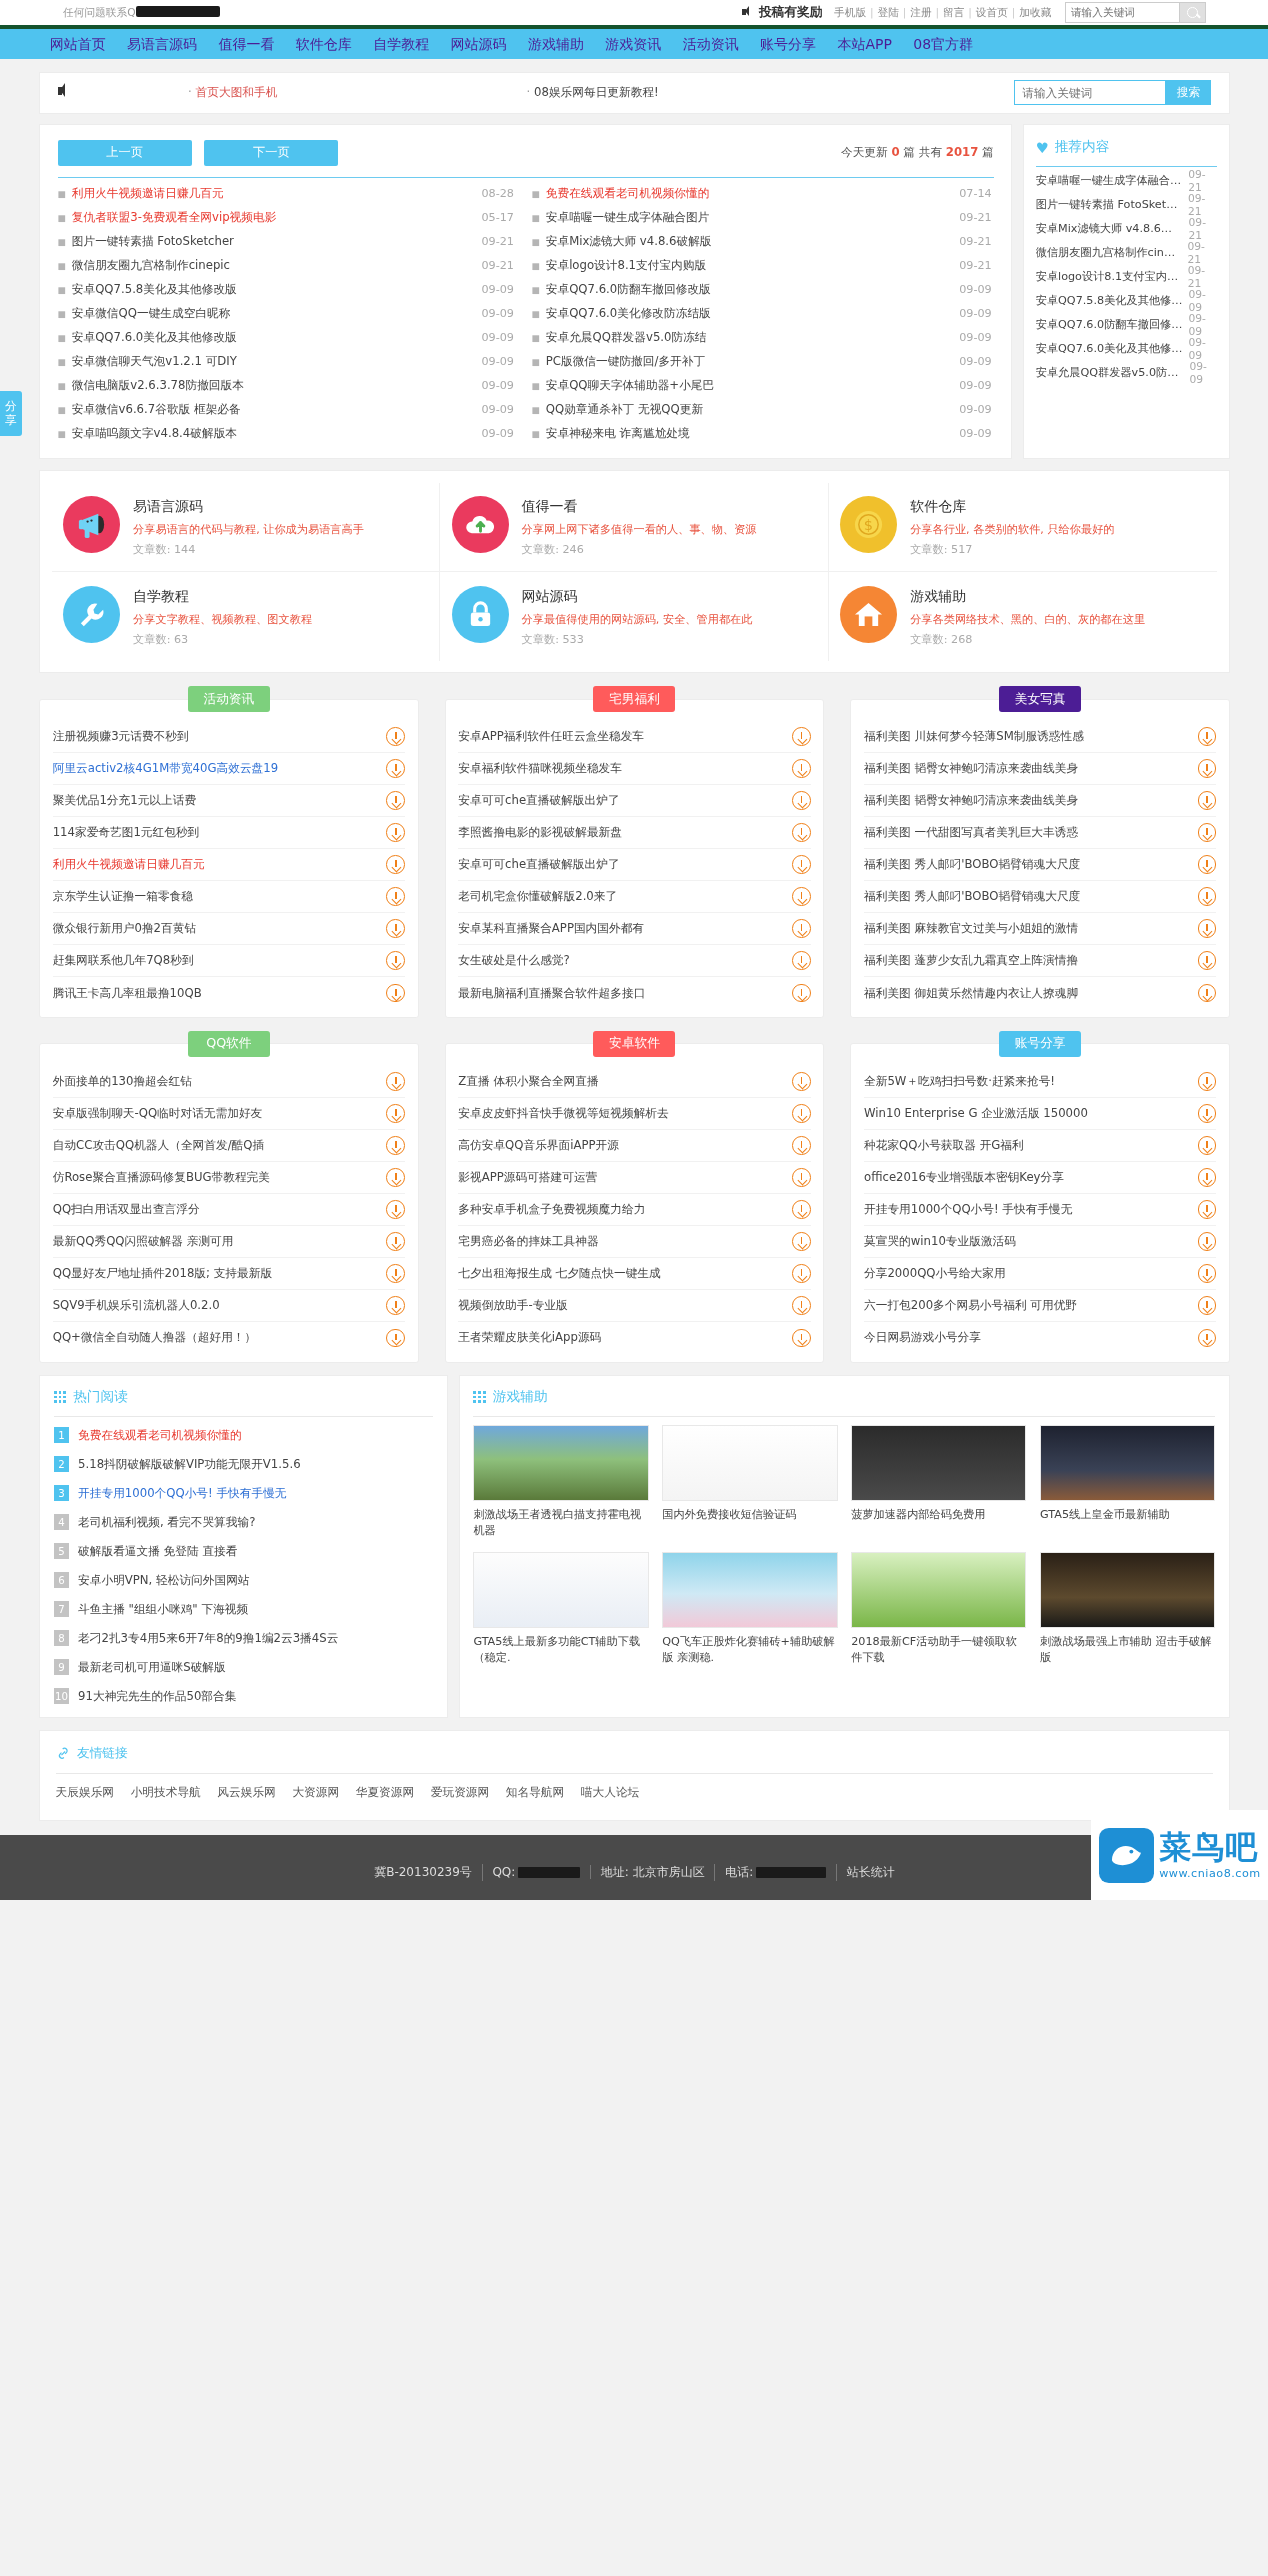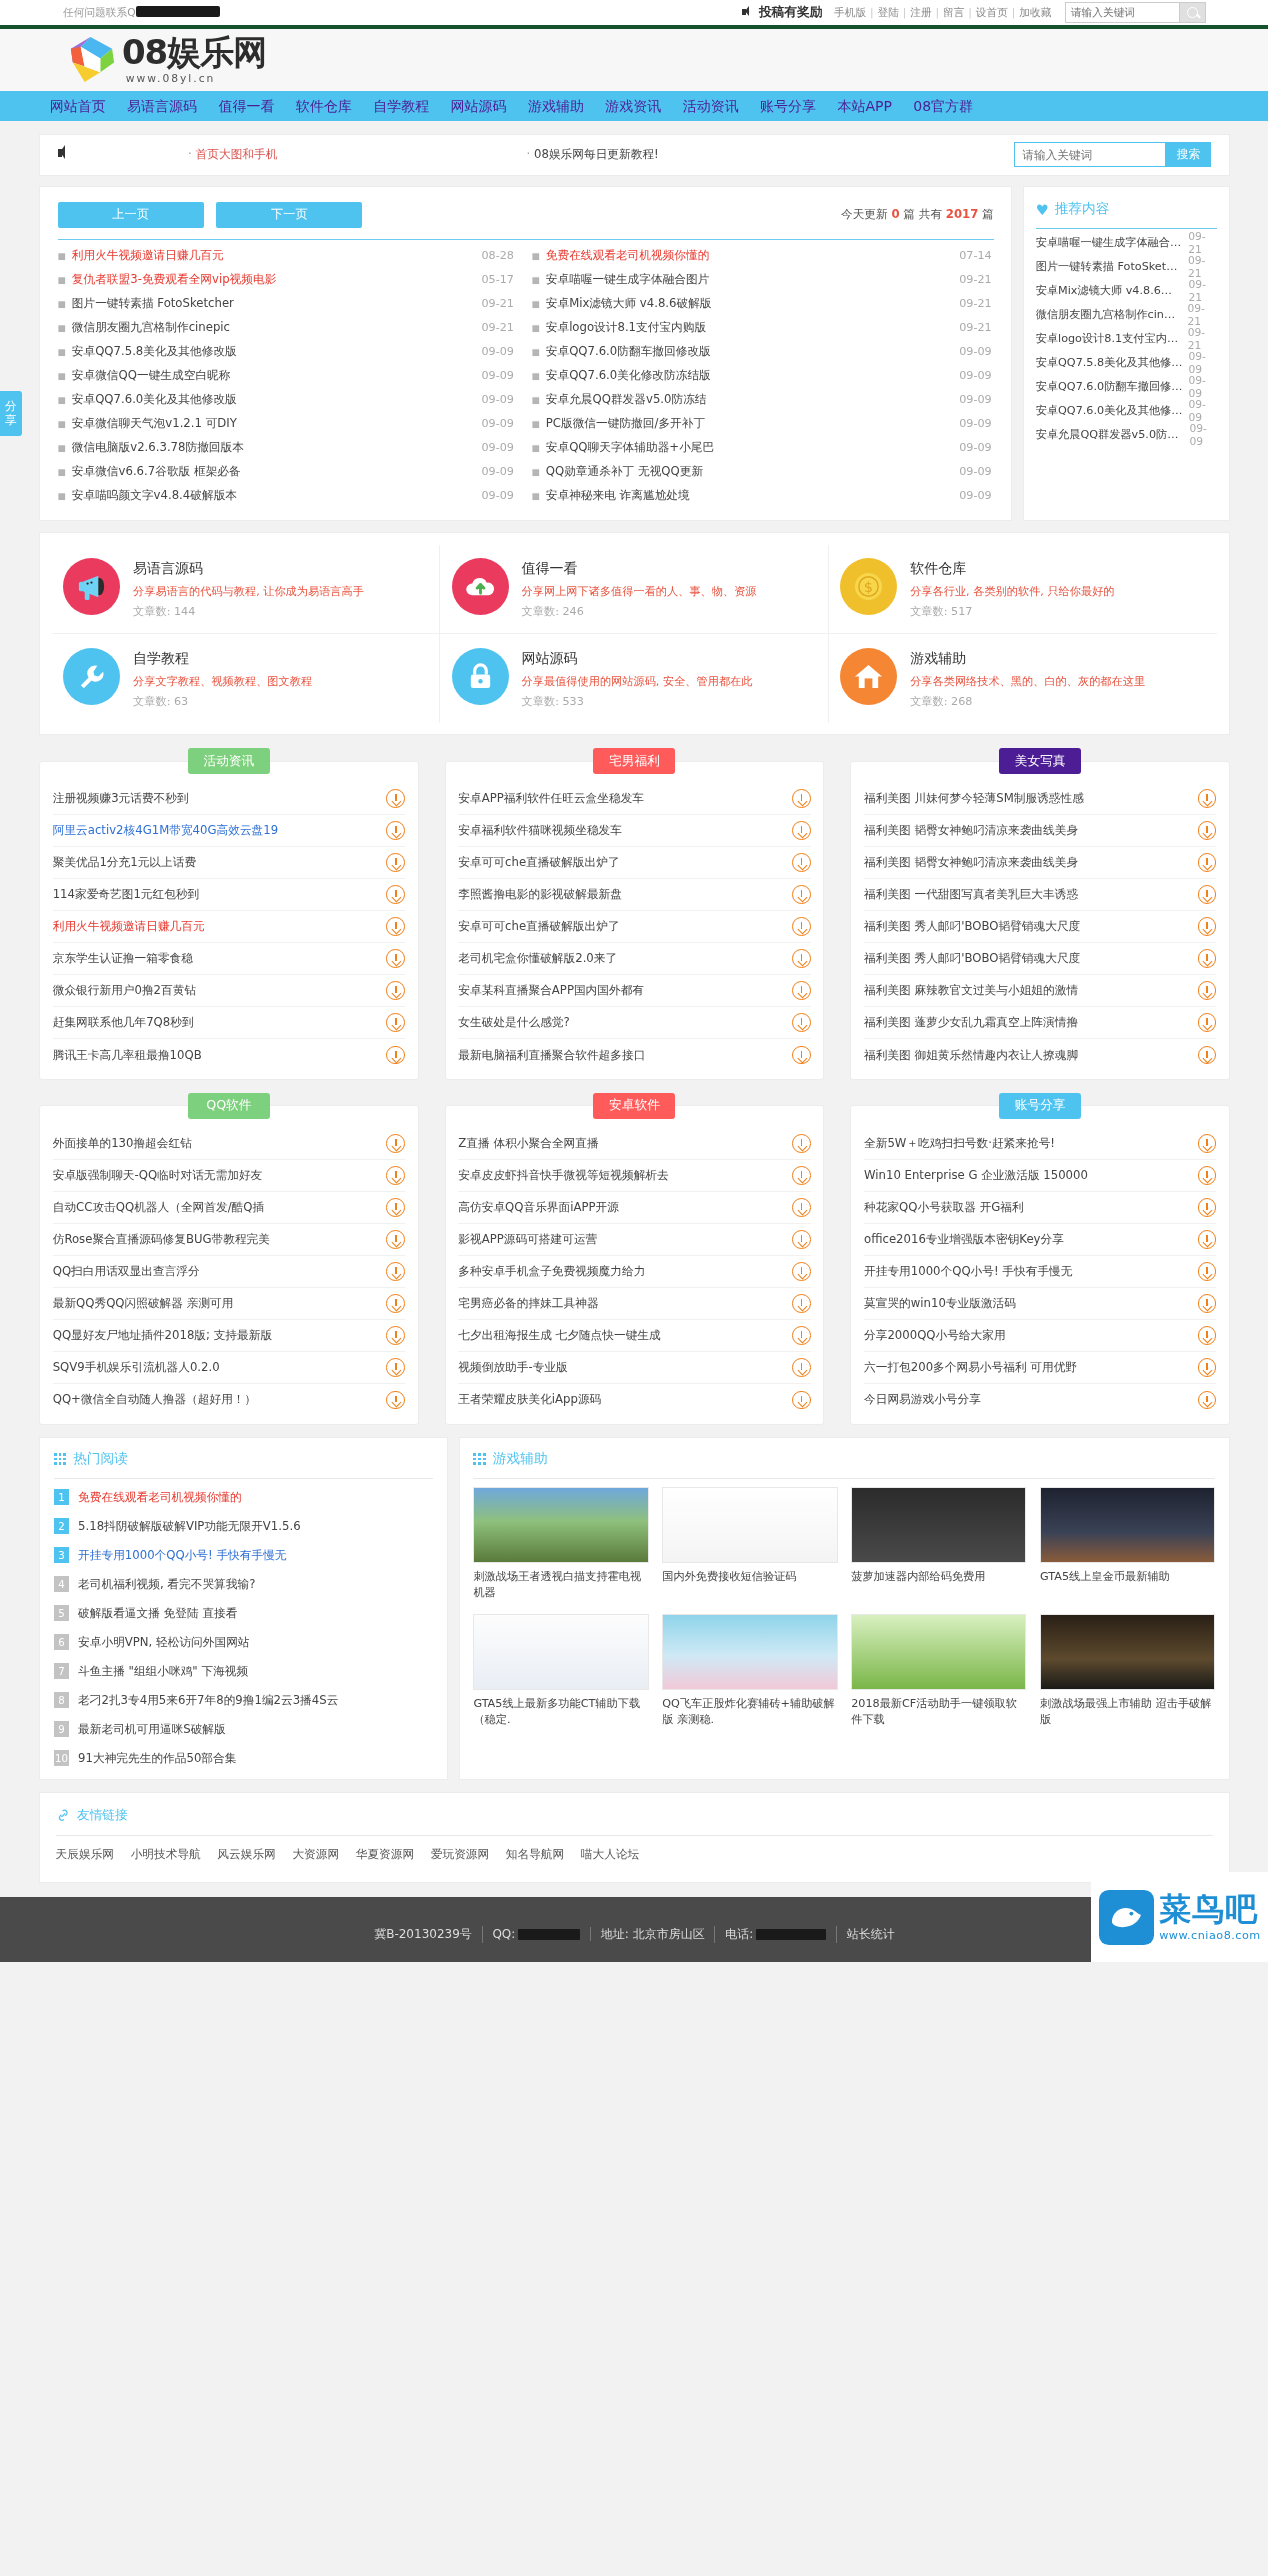--- a/index.html
+++ b/index.html
@@ -127,21 +127,21 @@
     width: 46px; height: 25px; background: #4fc3ef; color: #fff; border: none;
     font-size: 11.7px; cursor: pointer;
     font-family: "DejaVu Sans", "Liberation Sans", sans-serif;
   }
 
   
   .mainrow { display: flex; gap: 10.7px; margin-top: 10.7px; }
   .listbox { flex: 1 1 auto; background:#fff; border:1px solid #ececec; padding: 14.6px 17.6px 12.7px; }
   .pager { display: flex; gap: 12.7px; }
   .pager a {
-    width: 146px; height: 26px; background: #4fc3ef; color: #fff; font-size: 12.2px;
+    width: 134px; height: 26px; background: #4fc3ef; color: #fff; font-size: 12.2px;
     display: flex; align-items: center; justify-content: center; border-radius: 2px;
   }
   .counts { margin-left: auto; font-size: 11.7px; color: #555; align-self: center; }
   .counts b { color: #e8533f; }
   .hr-blue { border-top: 1px solid #6ecbf0; margin: 10.7px 0 3.9px; }
 
   .cols { display: flex; }
   .col { width: 50%; }
   .li {
     display: flex; align-items: center; height: 24px; font-size: 11.7px;
@@ -295,38 +295,20 @@
       </div>
       <div class="tb-search">
         <input placeholder="请输入关键词" style="">
         <div class="sbtn">
             <span class="magnifier"></span>
           </div>
       </div>
     </div>
   </div>
 
-  <div class="logoband">
-    <a class="logo">
-      <span class="logo-mark">
-        <svg width="55" height="55" viewBox="0 0 56 56">
-          <polygon points="28,4 50,16 38,26 18,14" fill="#4bb7f0"></polygon>
-          <polygon points="28,4 18,14 10,30 8,16" fill="#9b6fd6"></polygon>
-          <polygon points="50,16 52,30 38,40 38,26" fill="#7dd23f"></polygon>
-          <polygon points="8,16 10,30 22,34 18,14" fill="#f2603c"></polygon>
-          <polygon points="10,30 22,50 38,40 22,34" fill="#f7cc2e"></polygon>
-          <polygon points="22,34 38,40 38,26 18,14" fill="#ffffff"></polygon>
-        </svg>
-      </span>
-      <span class="logo-text">
-        <span class="logo-title">08娱乐网</span>
-        <span class="logo-url">www.08yl.cn</span>
-      </span>
-    </a>
-  </div>
 
   <div class="nav">
     <a>网站首页</a>
     <a>易语言源码</a>
     <a>值得一看</a>
     <a>软件仓库</a>
     <a>自学教程</a>
     <a>网站源码</a>
     <a>游戏辅助</a>
     <a>游戏资讯</a>

